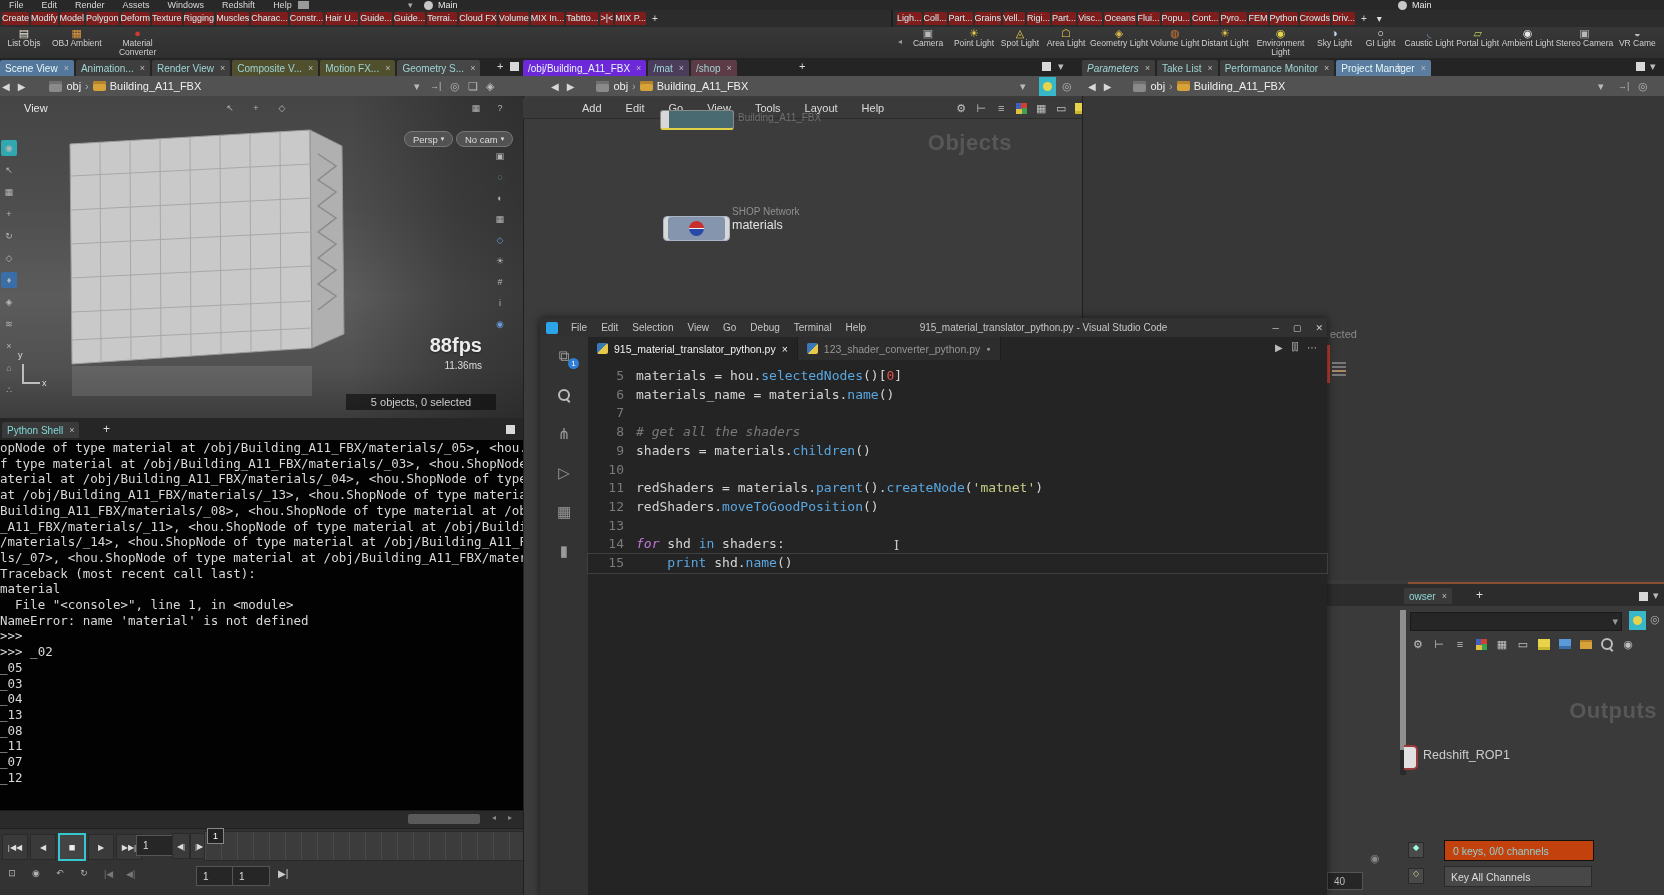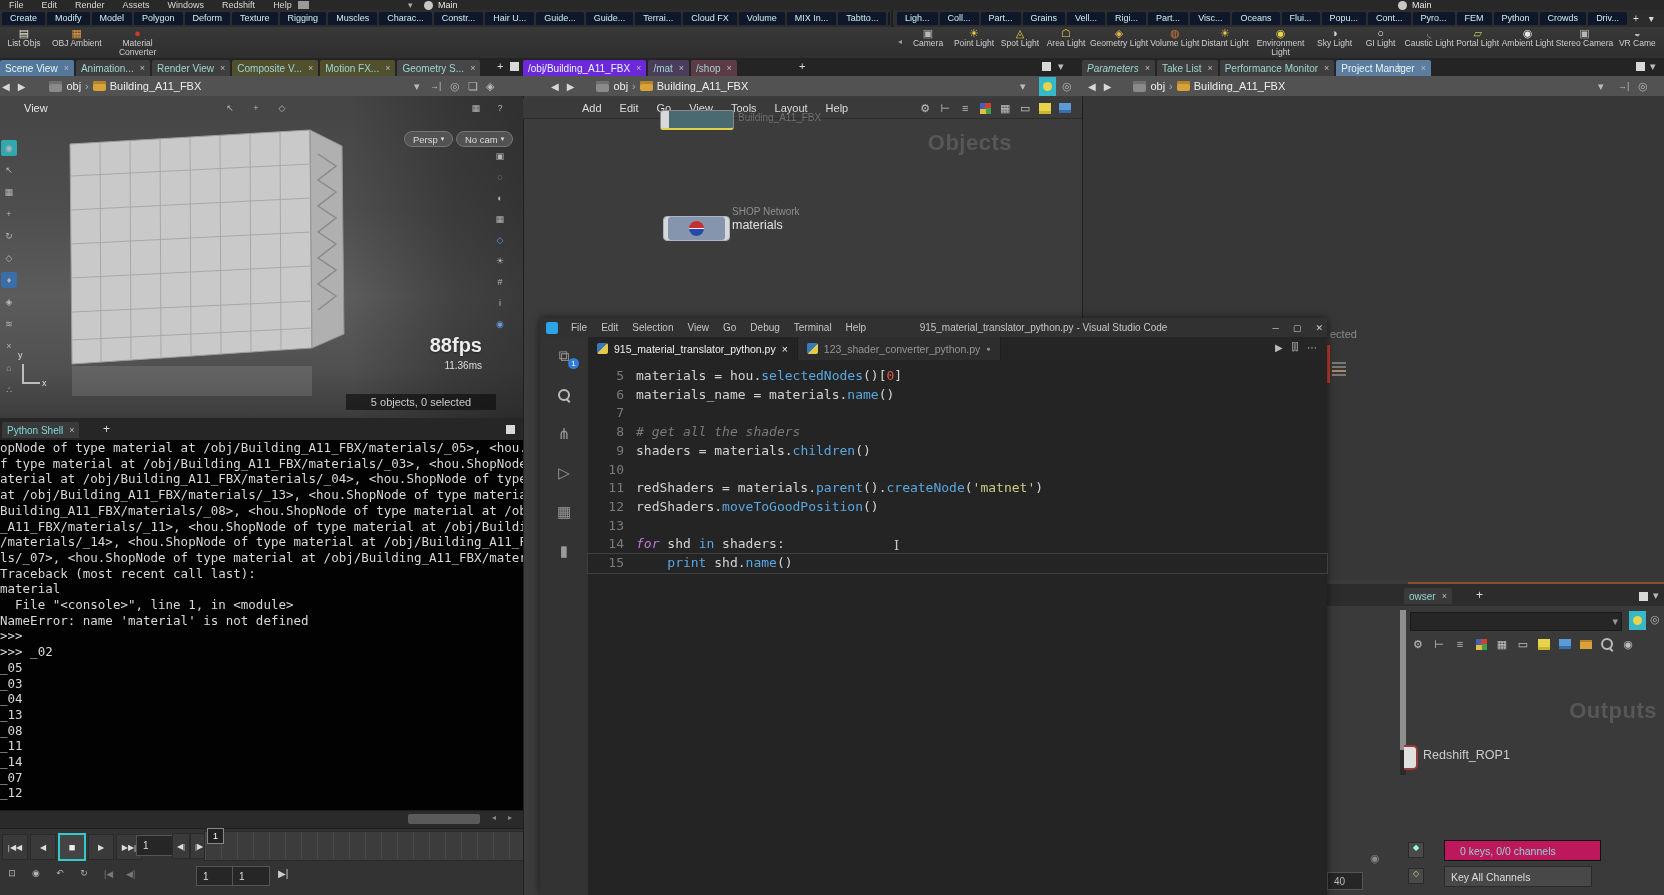--- a/index.html
+++ b/index.html
@@ -5,21 +5,21 @@
   html,body{margin:0;padding:0;background:#1a1a1a}
   #root{position:relative;width:1664px;height:895px;background:#2e2e2e;overflow:hidden;
         font-family:"Liberation Sans",sans-serif;color:#cfcfcf;font-size:11px}
   .abs{position:absolute}
   .row{display:flex;align-items:center}
   
   #menubar{left:0;top:0;width:1664px;height:10px;background:#282828;font-size:9px;color:#d8d8d8}
   #menubar .mi{padding:0 9px;line-height:10px}
   
   #shelfTabsL,#shelfTabsR{top:10px;height:17px;background:#2c2c2c;display:flex;align-items:center;gap:2px;overflow:hidden}
-  .stab{background:#0f172a;color:#cfeeee;font-size:9px;line-height:13px;padding:0 8px;border-radius:2px 2px 0 0;white-space:nowrap}
+  .stab{background:#7f1d1d;color:#cfeeee;font-size:9px;line-height:13px;padding:0 0;border-radius:2px 2px 0 0;white-space:nowrap}
   .shelfplus{color:#ddd;font-size:10px;padding:0 4px}
   #shelfTools{top:27px;left:0;width:1664px;height:31px;background:linear-gradient(#383838,#2f2f2f);border-bottom:1px solid #222}
   .tool{display:inline-flex;flex-direction:column;align-items:center;justify-content:flex-start;
         min-width:44px;max-width:60px;height:30px;font-size:8.5px;color:#d0d0d0;text-align:center;line-height:8.5px}
   .tool .tglyph{font-size:11px;line-height:12px;height:12px}
   
   .tabbar{background:#242424;height:18px;display:flex;align-items:flex-end;gap:2px;overflow:hidden}
   .ptab{background:#3e3e3e;color:#9fd4d4;font-size:10px;height:16px;display:flex;align-items:center;
         padding:0 5px;border-radius:2px 2px 0 0;white-space:nowrap}
   .ptab .x{margin-left:6px;color:#bbb;font-size:9px}
@@ -370,21 +370,20 @@
       <div class="cline">  File "&lt;console&gt;", line 1, in &lt;module&gt;</div>
       <div class="cline">NameError: name 'material' is not defined</div>
       <div class="cline">&gt;&gt;&gt;</div>
       <div class="cline">&gt;&gt;&gt; _02</div>
       <div class="cline">_05</div>
       <div class="cline">_03</div>
       <div class="cline">_04</div>
       <div class="cline">_13</div>
       <div class="cline">_08</div>
       <div class="cline">_11</div>
-      <div class="cline">_14</div>
       <div class="cline">_07</div>
       <div class="cline">_12</div>
     </div>
 
   <div class="abs" style="left:0;top:810px;width:523px;height:17px;background:#2a2a2a;border-top:1px solid #1c1c1c">
     <div class="abs" style="left:408px;top:3px;width:72px;height:10px;background:#5a5a5a;border-radius:2px"></div>
     <span class="abs" style="left:492px;top:2px;color:#888;font-size:8px">◂</span>
     <span class="abs" style="left:508px;top:2px;color:#888;font-size:8px">▸</span>
   </div>
 
@@ -443,21 +442,21 @@
     <span class="boxicon"></span>
     <span>Building_A11_FBX</span>
     <span class="abs" style="left:497px;color:#bbb">▾</span>
     <span class="bulb abs" style="left:516px;top:1px">
         <i></i>
       </span>
     <span class="abs" style="left:539px;color:#bbb">◎</span>
   </div>
 
   <div class="abs row" style="left:523px;top:98px;width:559px;height:20px;background:#3a3a3a;border-bottom:1px solid #2c2c2c;font-size:11px;color:#ddd">
-    <div id="netMenu" class="row" style="margin-left:50px;gap:0">
+    <div id="netMenu" class="row" style="margin-left:50px;gap:6px">
         <span class="mi" style="padding:0 9px">Add</span>
         <span class="mi" style="padding:0 9px">Edit</span>
         <span class="mi" style="padding:0 9px">Go</span>
         <span class="mi" style="padding:0 9px">View</span>
         <span class="mi" style="padding:0 9px">Tools</span>
         <span class="mi" style="padding:0 9px">Layout</span>
         <span class="mi" style="padding:0 9px">Help</span>
       </div>
     <div id="netToolbar" class="row" style="margin-left:60px;gap:4px">
         <span class="nicon">⚙</span>
@@ -569,21 +568,21 @@
         </span>
         <span class="nicon">◉</span>
       </div>
     <div class="abs watermark" style="left:230px;top:118px;width:100px;text-align:right">Outputs</div>
     <div class="abs" style="left:77px;top:165px;width:12px;height:21px;background:#e0e0e0;border:2px solid #9a3a3a;border-left:none;border-radius:0 5px 5px 0"></div>
     <span class="abs" style="left:96px;top:168px;font-size:12.5px;color:#cccccc">Redshift_ROP1</span>
 
     <span class="abs" style="left:43px;top:272px;color:#8a8a8a;font-size:11px">◉</span>
     <div class="abs numfield" style="left:0;top:292px;width:22px;height:16px;color:#bbb">40</div>
     <span class="abs" style="left:81px;top:262px;width:14px;height:14px;background:#4a4a4a;border:1px solid #2a2a2a;color:#9fd;font-size:8px;text-align:center">◆</span>
-    <div class="abs" style="left:117px;top:260px;width:140px;height:19px;background:#be185d;border:1px solid #111;color:#8fd4d4;font-size:10.5px;display:flex;align-items:center;padding-left:15px">0 keys, 0/0 channels</div>
+    <div class="abs" style="left:117px;top:260px;width:140px;height:19px;background:#c2410c;border:1px solid #111;color:#8fd4d4;font-size:10.5px;display:flex;align-items:center;padding-left:8px">0 keys, 0/0 channels</div>
     <span class="abs" style="left:81px;top:288px;width:14px;height:14px;background:#4a4a4a;border:1px solid #2a2a2a;color:#cc8;font-size:8px;text-align:center">◇</span>
     <div class="abs" style="left:117px;top:286px;width:140px;height:19px;background:#484848;border:1px solid #2a2a2a;color:#ddd;font-size:10.5px;display:flex;align-items:center;padding-left:6px">Key All Channels</div>
   </div>
 
   <div id="vscode" class="abs">
     <div id="vsTitle" class="abs">
       <span style="width:12px;height:12px;background:#2da3e8;border-radius:2px;margin:0 6px"></span>
       <div id="vsMenu" class="row">
           <span class="mi">File</span>
           <span class="mi">Edit</span>

